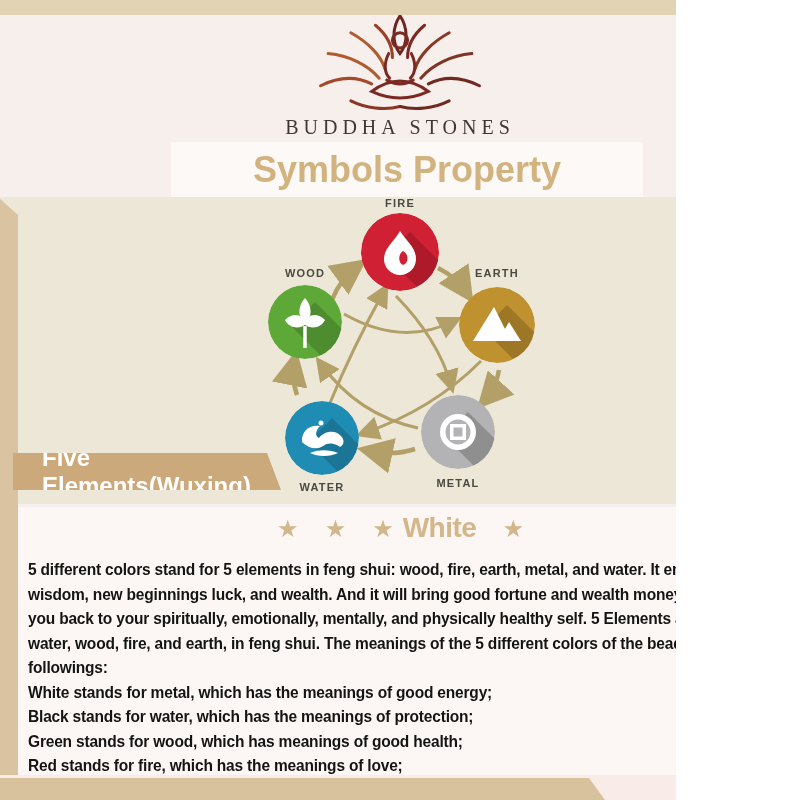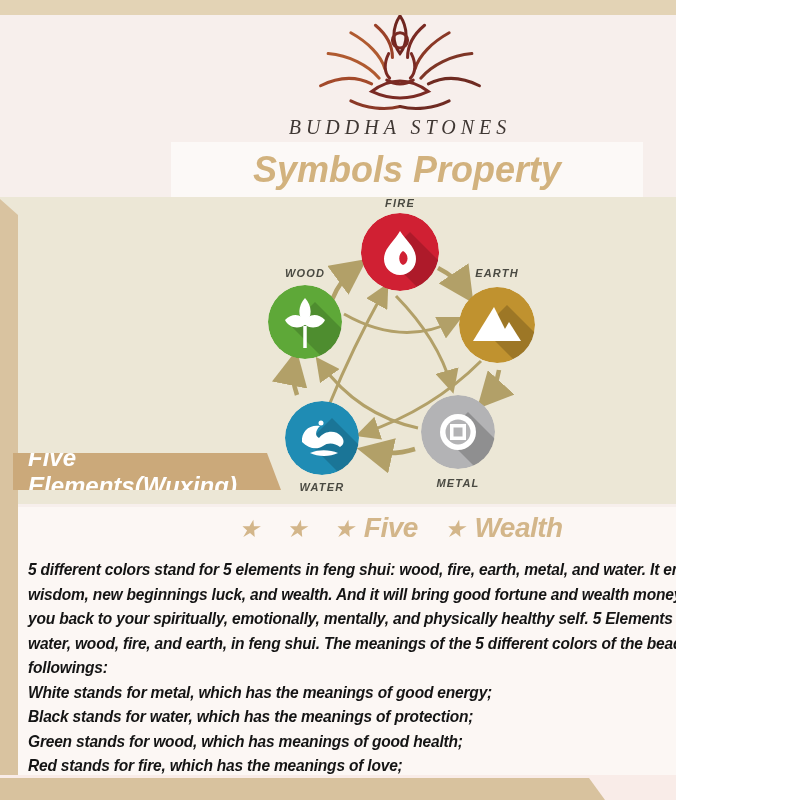--- a/index.html
+++ b/index.html
@@ -1,17 +1,17 @@
 <!DOCTYPE html>
 <html><head>
 <meta charset="utf-8">
 <style>
   html,body{margin:0;padding:0;}
   .canvas{position:relative;width:676px;height:800px;background:#f7efec;overflow:hidden;
-          font-family:"Liberation Sans",sans-serif;font-style:italic;}
+          font-family:"Liberation Sans",sans-serif;}
   .abs{position:absolute;}
   
   .top-strip{left:0;top:0;width:800px;height:15px;background:#e3d3b5;}
   .right-strip{left:782px;top:15px;width:18px;height:763px;background:#dbc6a1;}
   .left-strip{left:0;top:199px;width:18px;height:601px;background:#d9c3a0;
               clip-path:polygon(0 0,100% 16px,100% 100%,0 100%);}
   .bottom-pink{left:0;top:775px;width:800px;height:25px;background:#f9ece8;}
   .bottom-tan{left:0;top:778px;width:605px;height:22px;background:#d8c29e;
               clip-path:polygon(0 0,calc(100% - 16px) 0,100% 100%,0 100%);}
   
@@ -23,21 +23,21 @@
                display:flex;align-items:center;justify-content:center;}
   .heading{font-size:36px;font-weight:bold;color:#d2b27e;letter-spacing:0px;}
   
   .beige-panel{left:0;top:197px;width:783px;height:307px;background:#ece7d6;}
   .diagram-svg{left:0;top:197px;width:783px;height:307px;}
   .elem-label{font-size:11px;letter-spacing:1.2px;fill:#4a4a42;font-weight:bold;}
   
   .banner{left:13px;top:453px;width:268px;height:37px;background:#cba97a;
           clip-path:polygon(0 0,calc(100% - 14px) 0,100% 100%,0 100%);
           display:flex;align-items:center;}
-  .banner-text{color:#ffffff;font-weight:bold;font-size:24px;padding-left:15px;letter-spacing:0px;}
+  .banner-text{color:#ffffff;font-weight:bold;font-size:24px;padding-left:29px;letter-spacing:0px;}
   
   .content-box{left:18px;top:507px;width:765px;height:268px;background:#fcf7f4;overflow:hidden;}
   .stars-row{display:flex;justify-content:center;align-items:baseline;gap:26px;
              padding-top:5px;height:38px;color:#d3b68a;}
   .star-item{display:flex;align-items:baseline;gap:9px;}
   .star-glyph{font-size:24px;}
   .star-label{font-size:28px;font-weight:bold;letter-spacing:-0.5px;}
   .body-wrap{margin:7px 0 0 10px;width:812px;transform:scaleX(0.94);transform-origin:0 0;
              color:#141414;font-size:16.5px;font-weight:bold;line-height:24.5px;letter-spacing:-0.2px;}
   .body-wrap p{margin:0;}
@@ -196,25 +196,24 @@
   <div class="abs content-box">
     <div class="stars-row">
       <span class="star-item">
         <span class="star-glyph">★</span>
       </span>
       <span class="star-item">
         <span class="star-glyph">★</span>
       </span>
       <span class="star-item">
         <span class="star-glyph">★</span>
-        <span class="star-label">Five</span>
-      </span>
-      <span class="star-item">
-        <span class="star-glyph">★</span>
-        <span class="star-label">Wealth</span>
+        <span class="star-label">White</span>
+      </span>
+      <span class="star-item">
+        <span class="star-glyph">★</span>
       </span>
     </div>
     <div class="body-wrap">
       <p>5 different colors stand for 5 elements in feng shui: wood, fire, earth, metal, and water. It embodies wisdom, new beginnings luck, and wealth. And it will bring good fortune and wealth money. And getting you back to your spiritually, emotionally, mentally, and physically healthy self. 5 Elements are metal, water, wood, fire, and earth, in feng shui. The meanings of the 5 different colors of the beads are as followings:</p>
       <p>White stands for metal, which has the meanings of good energy;</p>
       <p>Black stands for water, which has the meanings of protection;</p>
       <p>Green stands for wood, which has meanings of good health;</p>
       <p>Red stands for fire, which has the meanings of love;</p>
 
     </div>

